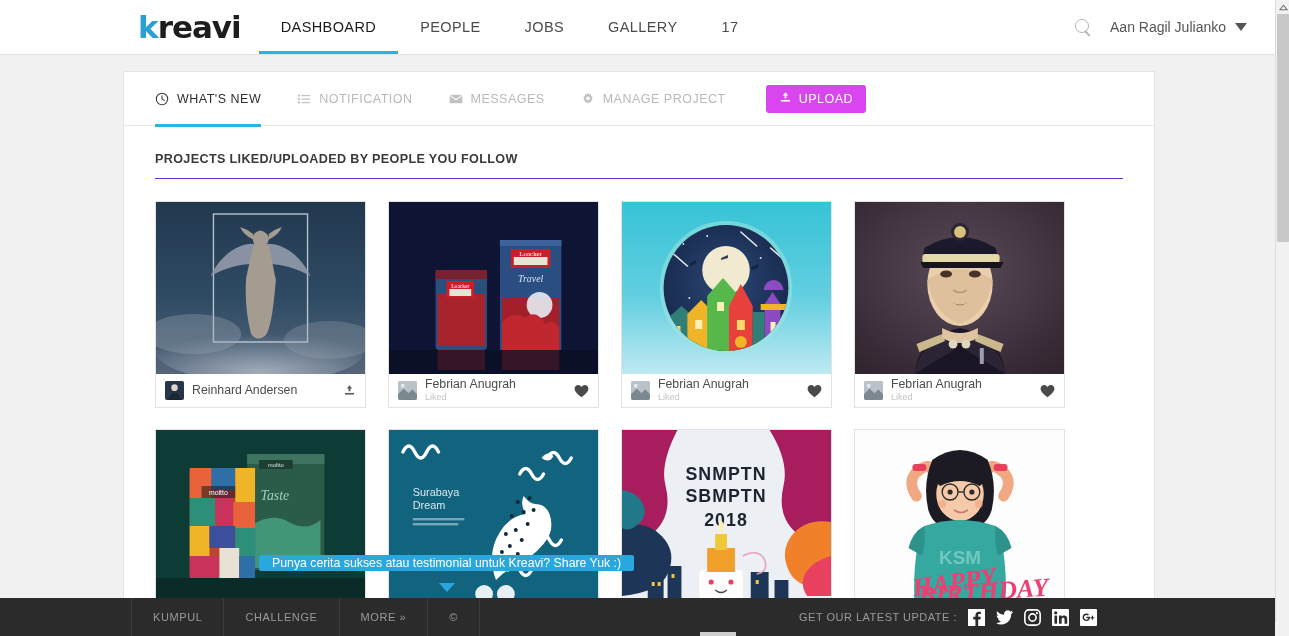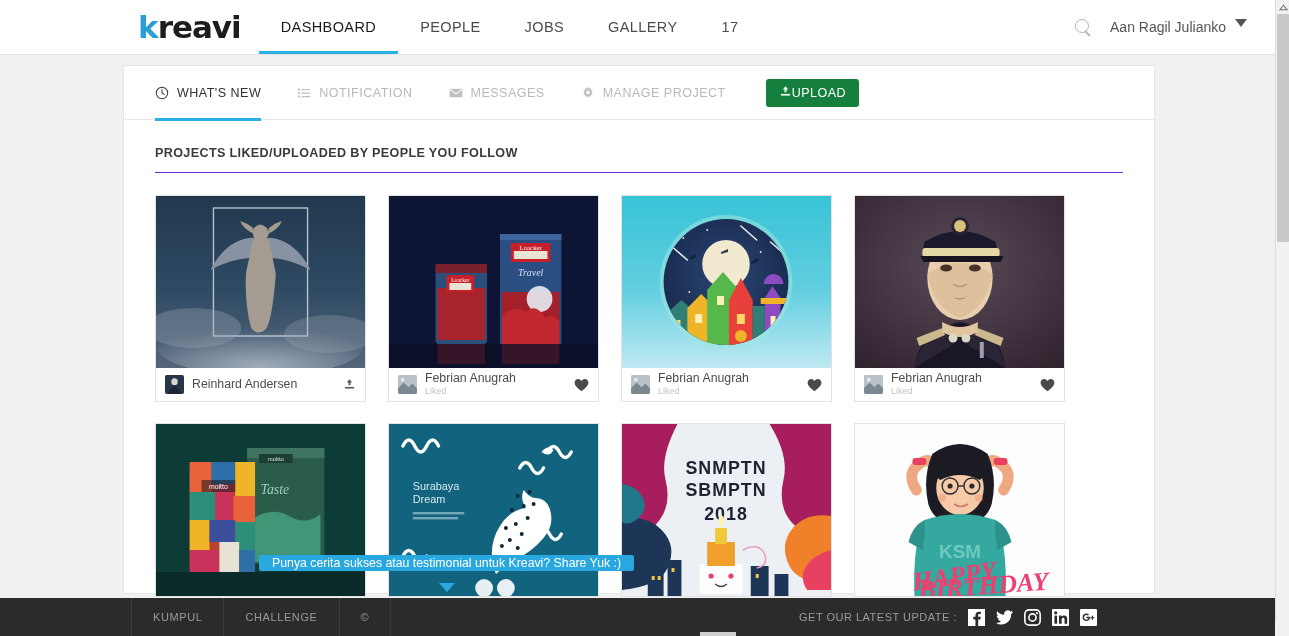--- a/index.html
+++ b/index.html
@@ -42,47 +42,47 @@
   }
   .search-ico { width:17px; height:17px; position:relative; cursor:pointer; opacity:.55;}
   .search-ico:before{
     content:""; position:absolute; left:0; top:0; width:12px; height:12px;
     border:1.7px solid #777; border-radius:50%;
   }
   .search-ico:after{
     content:""; position:absolute; left:10px; top:11px; width:7px; height:1.7px;
     background:#777; transform:rotate(45deg); transform-origin:left center;
   }
-  .user-menu { display:flex; align-items:flex-start; gap:9px; cursor:pointer; }
+  .user-menu { display:flex; align-items:center; gap:9px; cursor:pointer; }
   .user-name { font-size:14px; color:#555; }
   .caret { width:0;height:0;border-left:6px solid transparent;border-right:6px solid transparent;border-top:8px solid #555; }
 
   
   .panel {
-    position:absolute; top:65px; left:123px; width:1032px; height:529px;
+    position:absolute; top:71px; left:123px; width:1032px; height:529px;
     background:#ffffff; border:1px solid #e4e4e4;
   }
   .tabbar {
     height:54px; border-bottom:1px solid #e8e8e8;
     display:flex; align-items:center; padding-left:31px; position:relative;
   }
   .tab {
     display:flex; align-items:center; gap:8px; height:54px;
     padding:0 0 0 0; margin-right:36px; cursor:pointer;
     font-size:12.5px; letter-spacing:.5px; color:#b9b9b9; position:relative;
     text-transform:uppercase;
   }
   .tab.active { color:#2f2f2f; }
   .tab.active:after{
     content:""; position:absolute; left:0; right:0; bottom:-1px; height:3px; background:#29b2e6;
   }
   .tab .ic { width:14px; height:14px; display:inline-block; }
   .btn-upload {
-    display:flex; align-items:center; 
-    background:#15803d; color:#fff; border:none; border-radius:3px;
+    display:flex; align-items:center; gap:7px;
+    background:#d946ef; color:#fff; border:none; border-radius:3px;
     height:28px; padding:0 13px; font-size:12.5px; letter-spacing:.5px;
     cursor:pointer; font-family:"Liberation Sans", sans-serif;
     margin-left:4px; text-transform:uppercase;
   }
   .btn-back {
     position:absolute; right:29px; top:13px;
     display:flex; align-items:center; gap:8px;
     background:#29b2e6; color:#fff; border:none; border-radius:3px;
     height:28px; padding:0 13px; font-size:13px; cursor:pointer;
     font-family:"Liberation Sans", sans-serif;
@@ -652,20 +652,21 @@
   </div>
 
   <div class="tooltip">
     <span>Punya cerita sukses atau testimonial untuk Kreavi? Share Yuk :)</span>
   </div>
 
   <div class="footer">
     <div class="foot-links">
       <div class="foot-link">KUMPUL</div>
       <div class="foot-link">CHALLENGE</div>
+      <div class="foot-link">MORE »</div>
       <div class="foot-link">©</div>
     </div>
     <div class="foot-right">
       <span class="foot-label">GET OUR LATEST UPDATE :</span>
       <span class="soc">
         <svg width="17" height="17" viewBox="0 0 16 16">
             <rect width="16" height="16" fill="#ffffff"></rect>
             <path fill="#2b2b2b" d="M9.6 16V9.8h2.1l.3-2.4H9.6V5.9c0-.7.2-1.2 1.2-1.2h1.3V2.6c-.2 0-1-.1-1.9-.1-1.9 0-3.2 1.2-3.2 3.3v1.6H5v2.4h2v6.2z"></path>
           </svg>
       </span>

